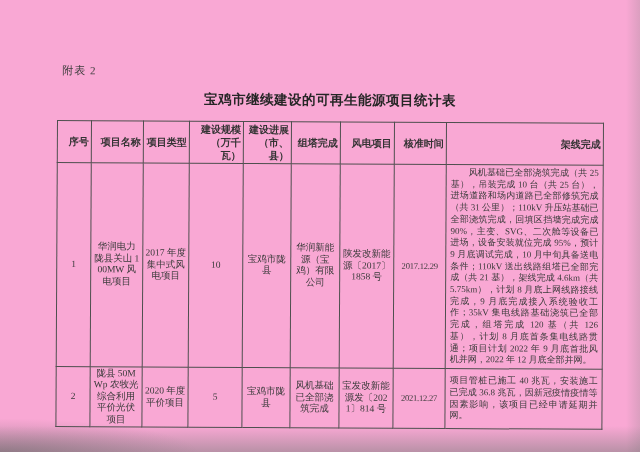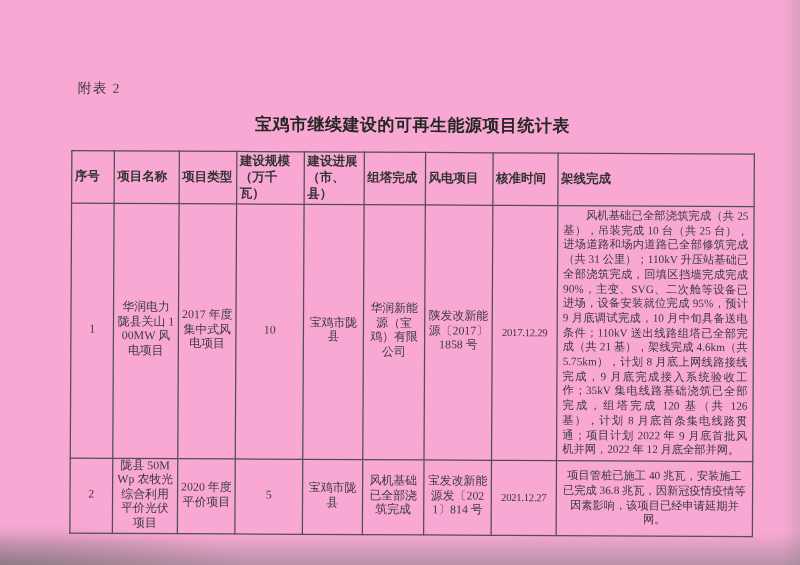--- a/index.html
+++ b/index.html
@@ -26,37 +26,37 @@
   }
   table.doc {
     position:absolute; left:57px; top:120px; width:546px;
     border-collapse:collapse; table-layout:fixed;
     background:transparent;
   }
   table.doc, table.doc th, table.doc td { border:1px solid #4f4f4f; }
   table.doc { border-width:1.5px; border-color:#454545; }
   th {
     font-size:10px; font-weight:bold; color:#333;
-    white-space:pre-line; line-height:13px; text-align:left;
+    white-space:pre-line; line-height:13px; text-align:right;
     vertical-align:middle; padding:1px 2px;
   }
   td {
     font-size:9.5px; line-height:11.5px; color:#3a3a3a;
     text-align:center; vertical-align:middle; padding:1px 2px;
     word-break:break-all;
   }
   thead tr { height:34px; }
   tr.r1 { height:177px; }
   tr.r2 { height:48px; }
   td.progress {
     text-align:justify; text-justify:inter-character;
     font-size:9px; line-height:11.7px; padding:2px 4px;
   }
   td.indent { text-indent:2em; }
-  td.progress-center { text-align:center; text-indent:0; }
+  td.progress-center { text-indent:0; }
   td.date { font-size:8.5px; letter-spacing:-0.2px; white-space:nowrap; }
   
   .shadow-bottom {
     position:absolute; left:0; bottom:0; width:100%; height:26px;
     background:linear-gradient(to bottom, rgba(125,125,125,0), rgba(122,122,122,0.5));
     pointer-events:none;
   }
   .shadow-bl {
     position:absolute; left:0; bottom:0; width:200px; height:34px;
     background:radial-gradient(ellipse at 0% 100%, rgba(95,95,95,0.45), rgba(95,95,95,0) 70%);

